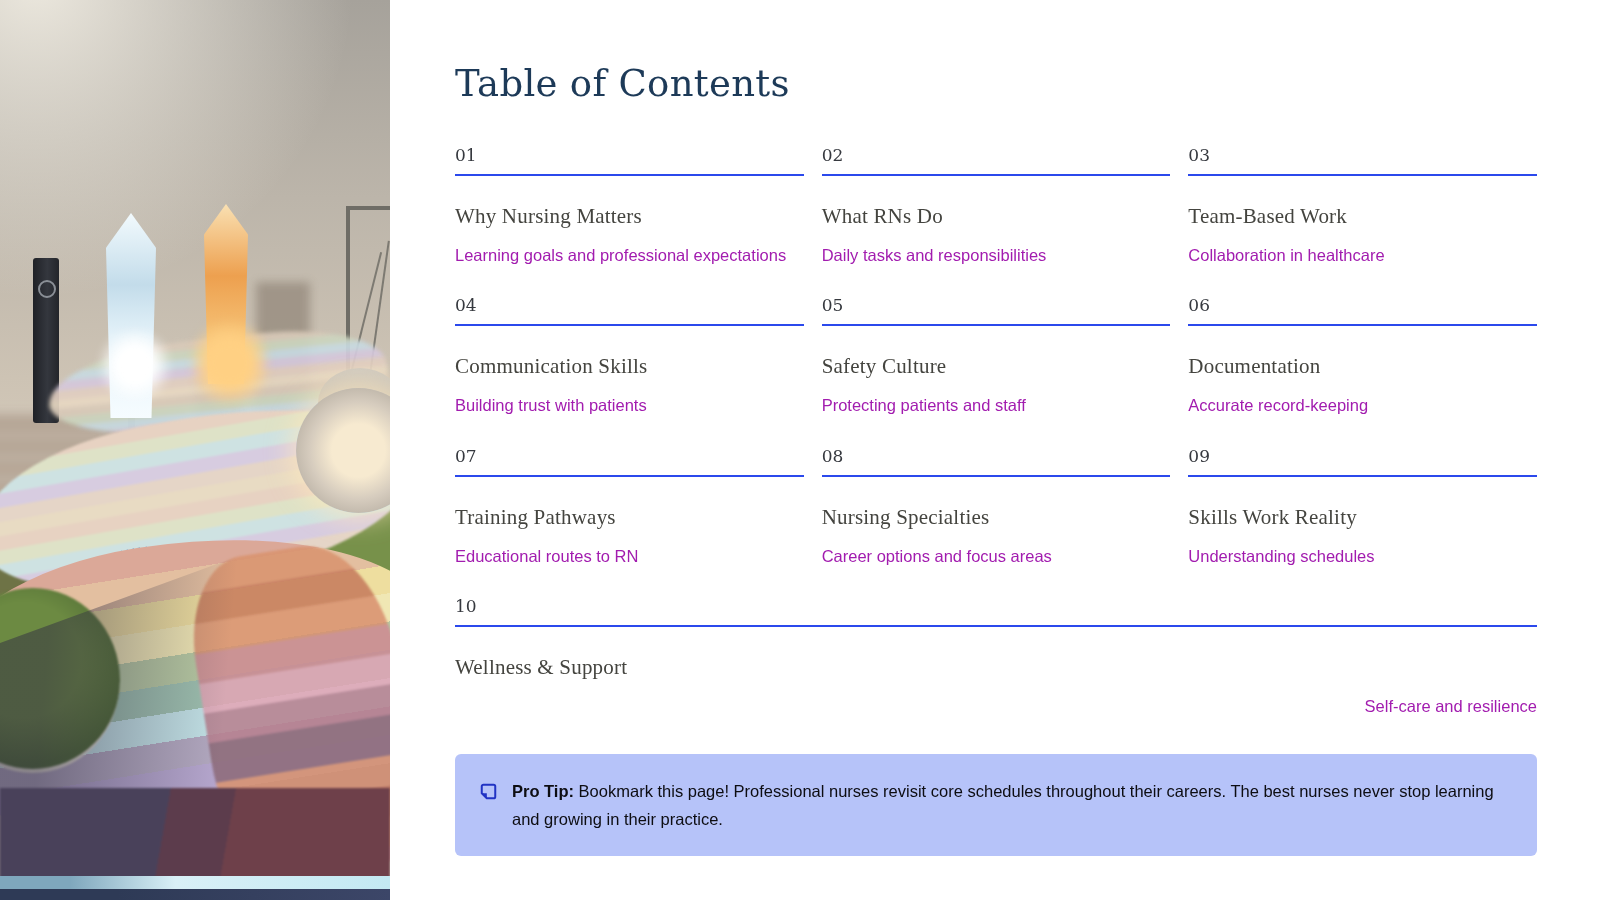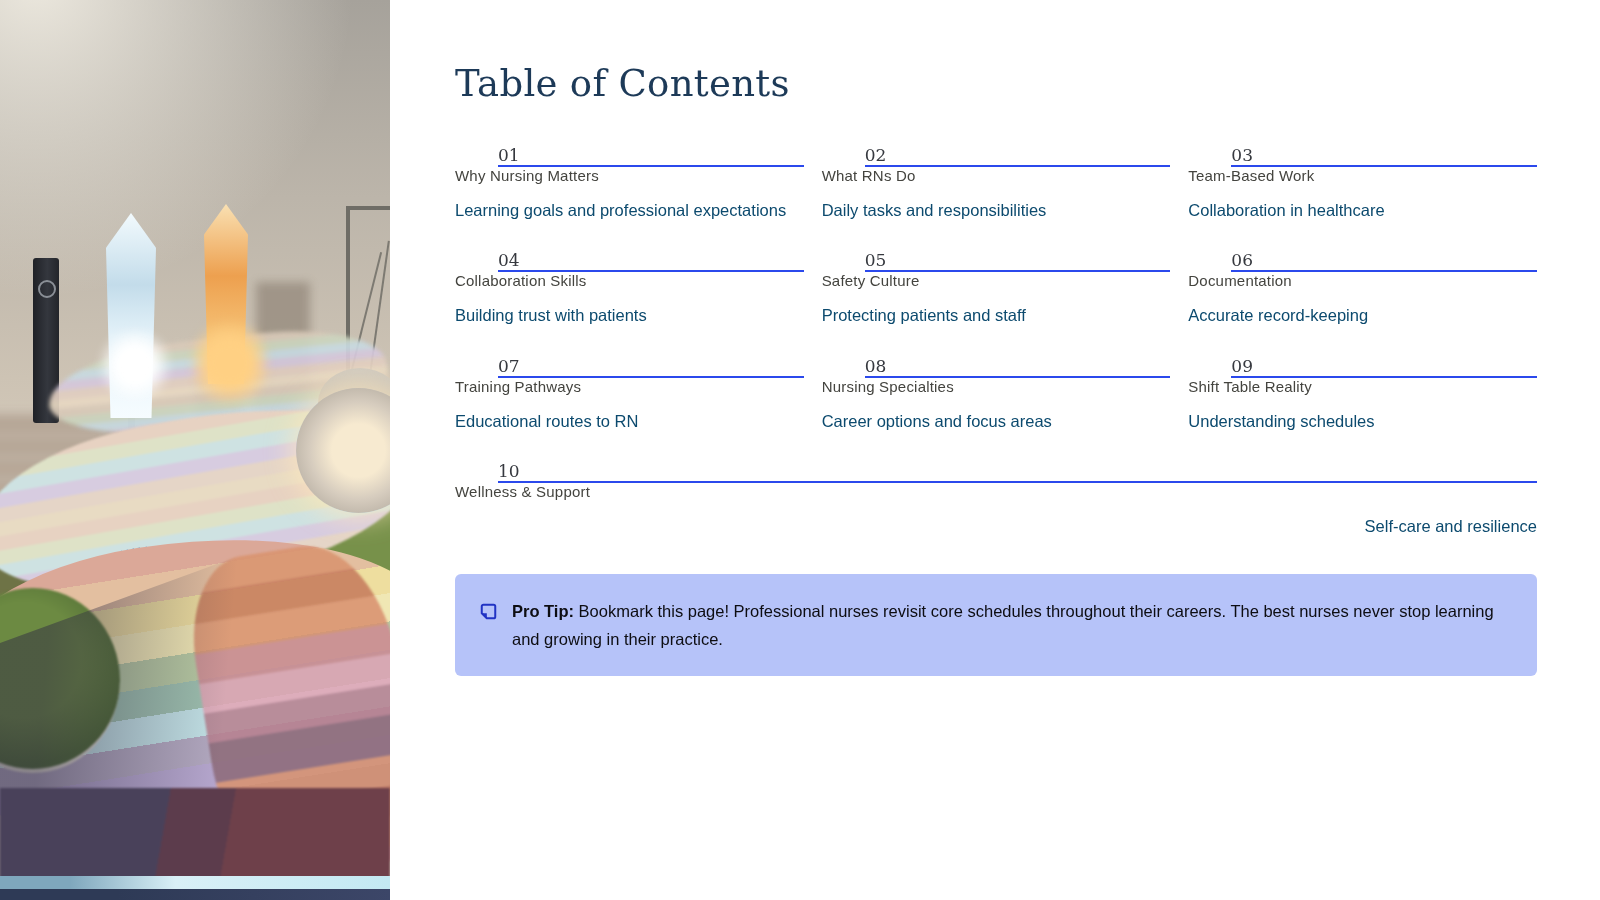--- a/index.html
+++ b/index.html
@@ -92,25 +92,25 @@
 
   
   .content { position:absolute; left:390px; top:0; width:1210px; height:724px;
              background:#ffffff; padding:62px 63px 0 65px; }
   .page-title { font-family:"DejaVu Serif","Liberation Serif",serif; font-weight:500;
                 font-size:37px; color:#1d3a58; letter-spacing:.3px; margin-bottom:40px; }
   .toc-grid { display:grid; grid-template-columns:repeat(3,1fr); column-gap:18px; row-gap:27px; }
   .toc-item { cursor:pointer; }
   .toc-item.span-full { grid-column:1 / -1; }
   .toc-num { display:block; font-family:"DejaVu Serif","Liberation Serif",serif;
-             font-size:17px; color:#36393f; 
-             border-bottom:2px solid #2b49ec;margin-left:43px; }
-  .toc-title { margin-top:0; font-family:Liberation Sans, sans-serif;
-               font-weight:400; font-size:15px; color:#44443f; letter-spacing:.2px; }
-  .toc-sub { margin-top:13px; font-size:16.5px; color:#0c4a6e; line-height:1.6; max-width:340px; }
+             font-size:17px; color:#36393f; padding-bottom:9px;
+             border-bottom:2px solid #2b49ec; }
+  .toc-title { margin-top:28px; font-family:Liberation Serif, serif;
+               font-weight:400; font-size:21px; color:#44443f; letter-spacing:.2px; }
+  .toc-sub { margin-top:13px; font-size:16.5px; color:#a21caf; line-height:1.6; max-width:340px; }
   .toc-item.span-full .toc-sub { max-width:none;text-align:right; }
 
   .pro-tip { margin-top:34px; background:#b6c3f9; border-radius:6px;
              padding:23px 28px 23px 24px; display:flex; gap:14px; align-items:flex-start; }
   .tip-icon { flex:0 0 auto; margin-top:5px; }
   .tip-text { font-size:16.5px; color:#0d0d12; line-height:1.7; }
   .tip-text b { font-weight:bold; }
 </style>
 </head>
 <body>
@@ -165,21 +165,21 @@
       <div class="toc-title">What RNs Do</div>
       <div class="toc-sub">Daily tasks and responsibilities</div>
     </div>
     <div class="toc-item">
       <span class="toc-num">03</span>
       <div class="toc-title">Team-Based Work</div>
       <div class="toc-sub">Collaboration in healthcare</div>
     </div>
     <div class="toc-item">
       <span class="toc-num">04</span>
-      <div class="toc-title">Collaboration Skills</div>
+      <div class="toc-title">Communication Skills</div>
       <div class="toc-sub">Building trust with patients</div>
     </div>
     <div class="toc-item">
       <span class="toc-num">05</span>
       <div class="toc-title">Safety Culture</div>
       <div class="toc-sub">Protecting patients and staff</div>
     </div>
     <div class="toc-item">
       <span class="toc-num">06</span>
       <div class="toc-title">Documentation</div>
@@ -190,21 +190,21 @@
       <div class="toc-title">Training Pathways</div>
       <div class="toc-sub">Educational routes to RN</div>
     </div>
     <div class="toc-item">
       <span class="toc-num">08</span>
       <div class="toc-title">Nursing Specialties</div>
       <div class="toc-sub">Career options and focus areas</div>
     </div>
     <div class="toc-item">
       <span class="toc-num">09</span>
-      <div class="toc-title">Shift Table Reality</div>
+      <div class="toc-title">Skills Work Reality</div>
       <div class="toc-sub">Understanding schedules</div>
     </div>
     <div class="toc-item span-full">
       <span class="toc-num">10</span>
       <div class="toc-title">Wellness &amp; Support</div>
       <div class="toc-sub">Self-care and resilience</div>
     </div>
   </div>
 
   <div class="pro-tip">

